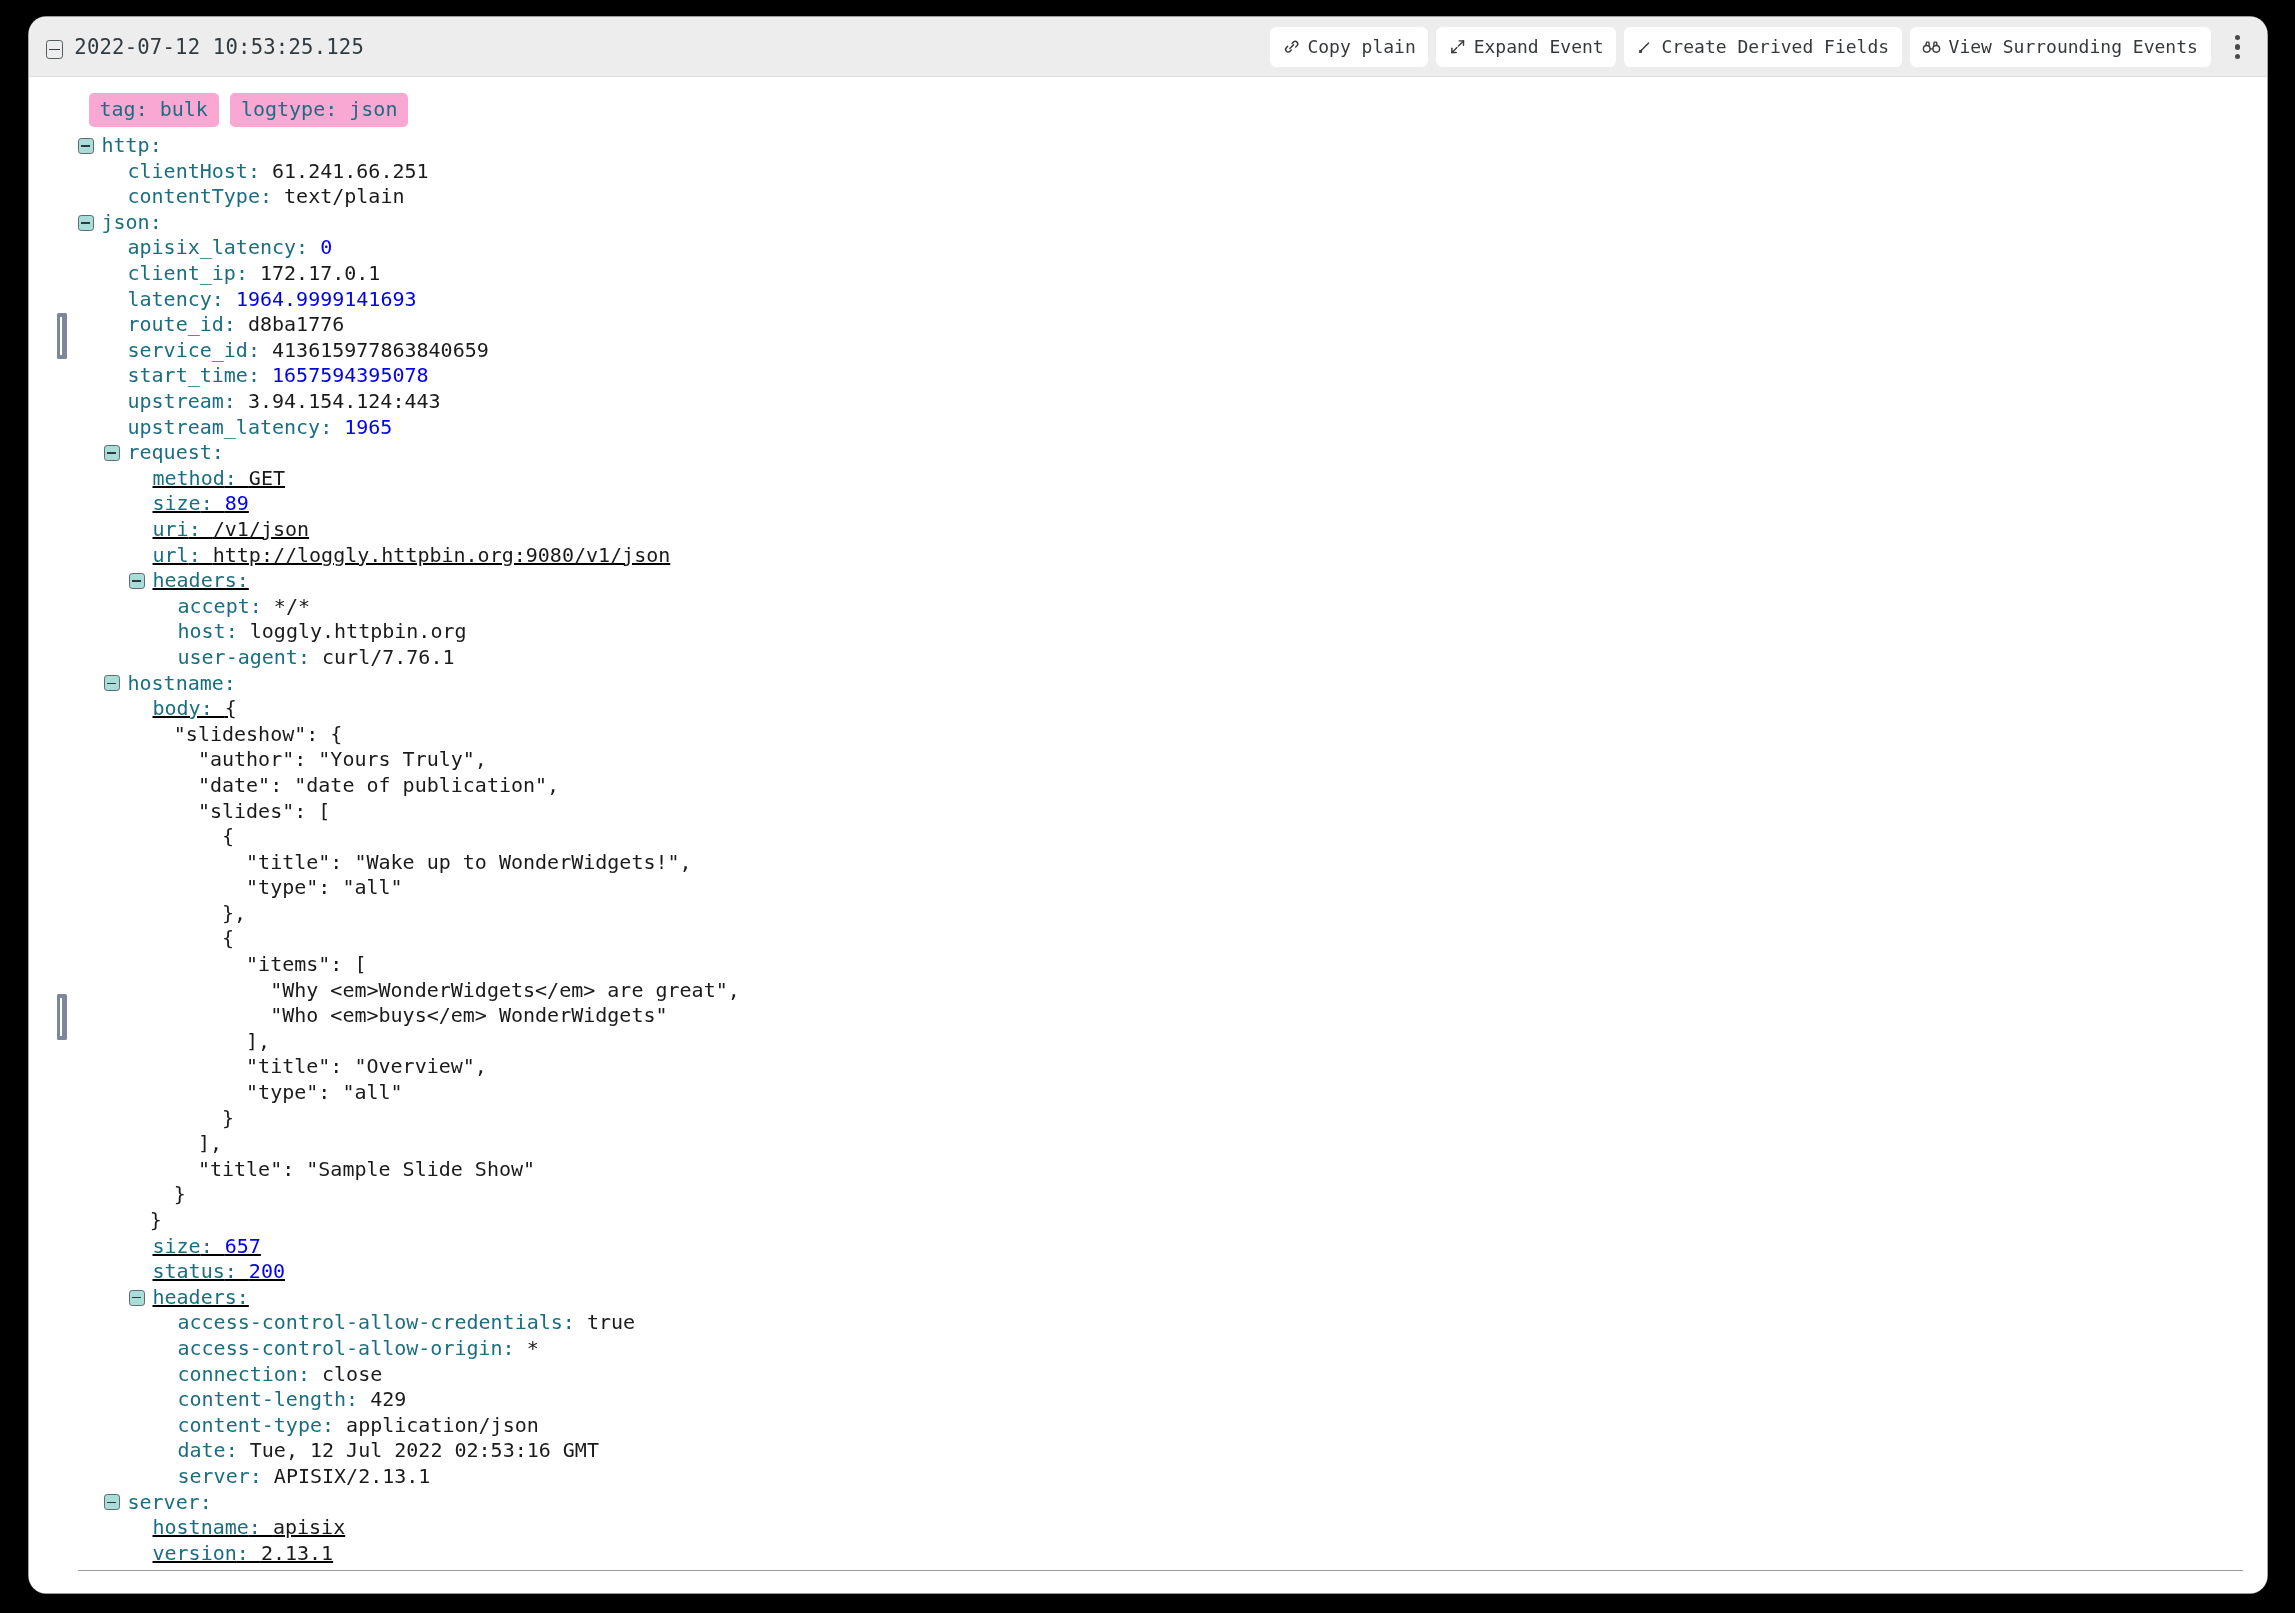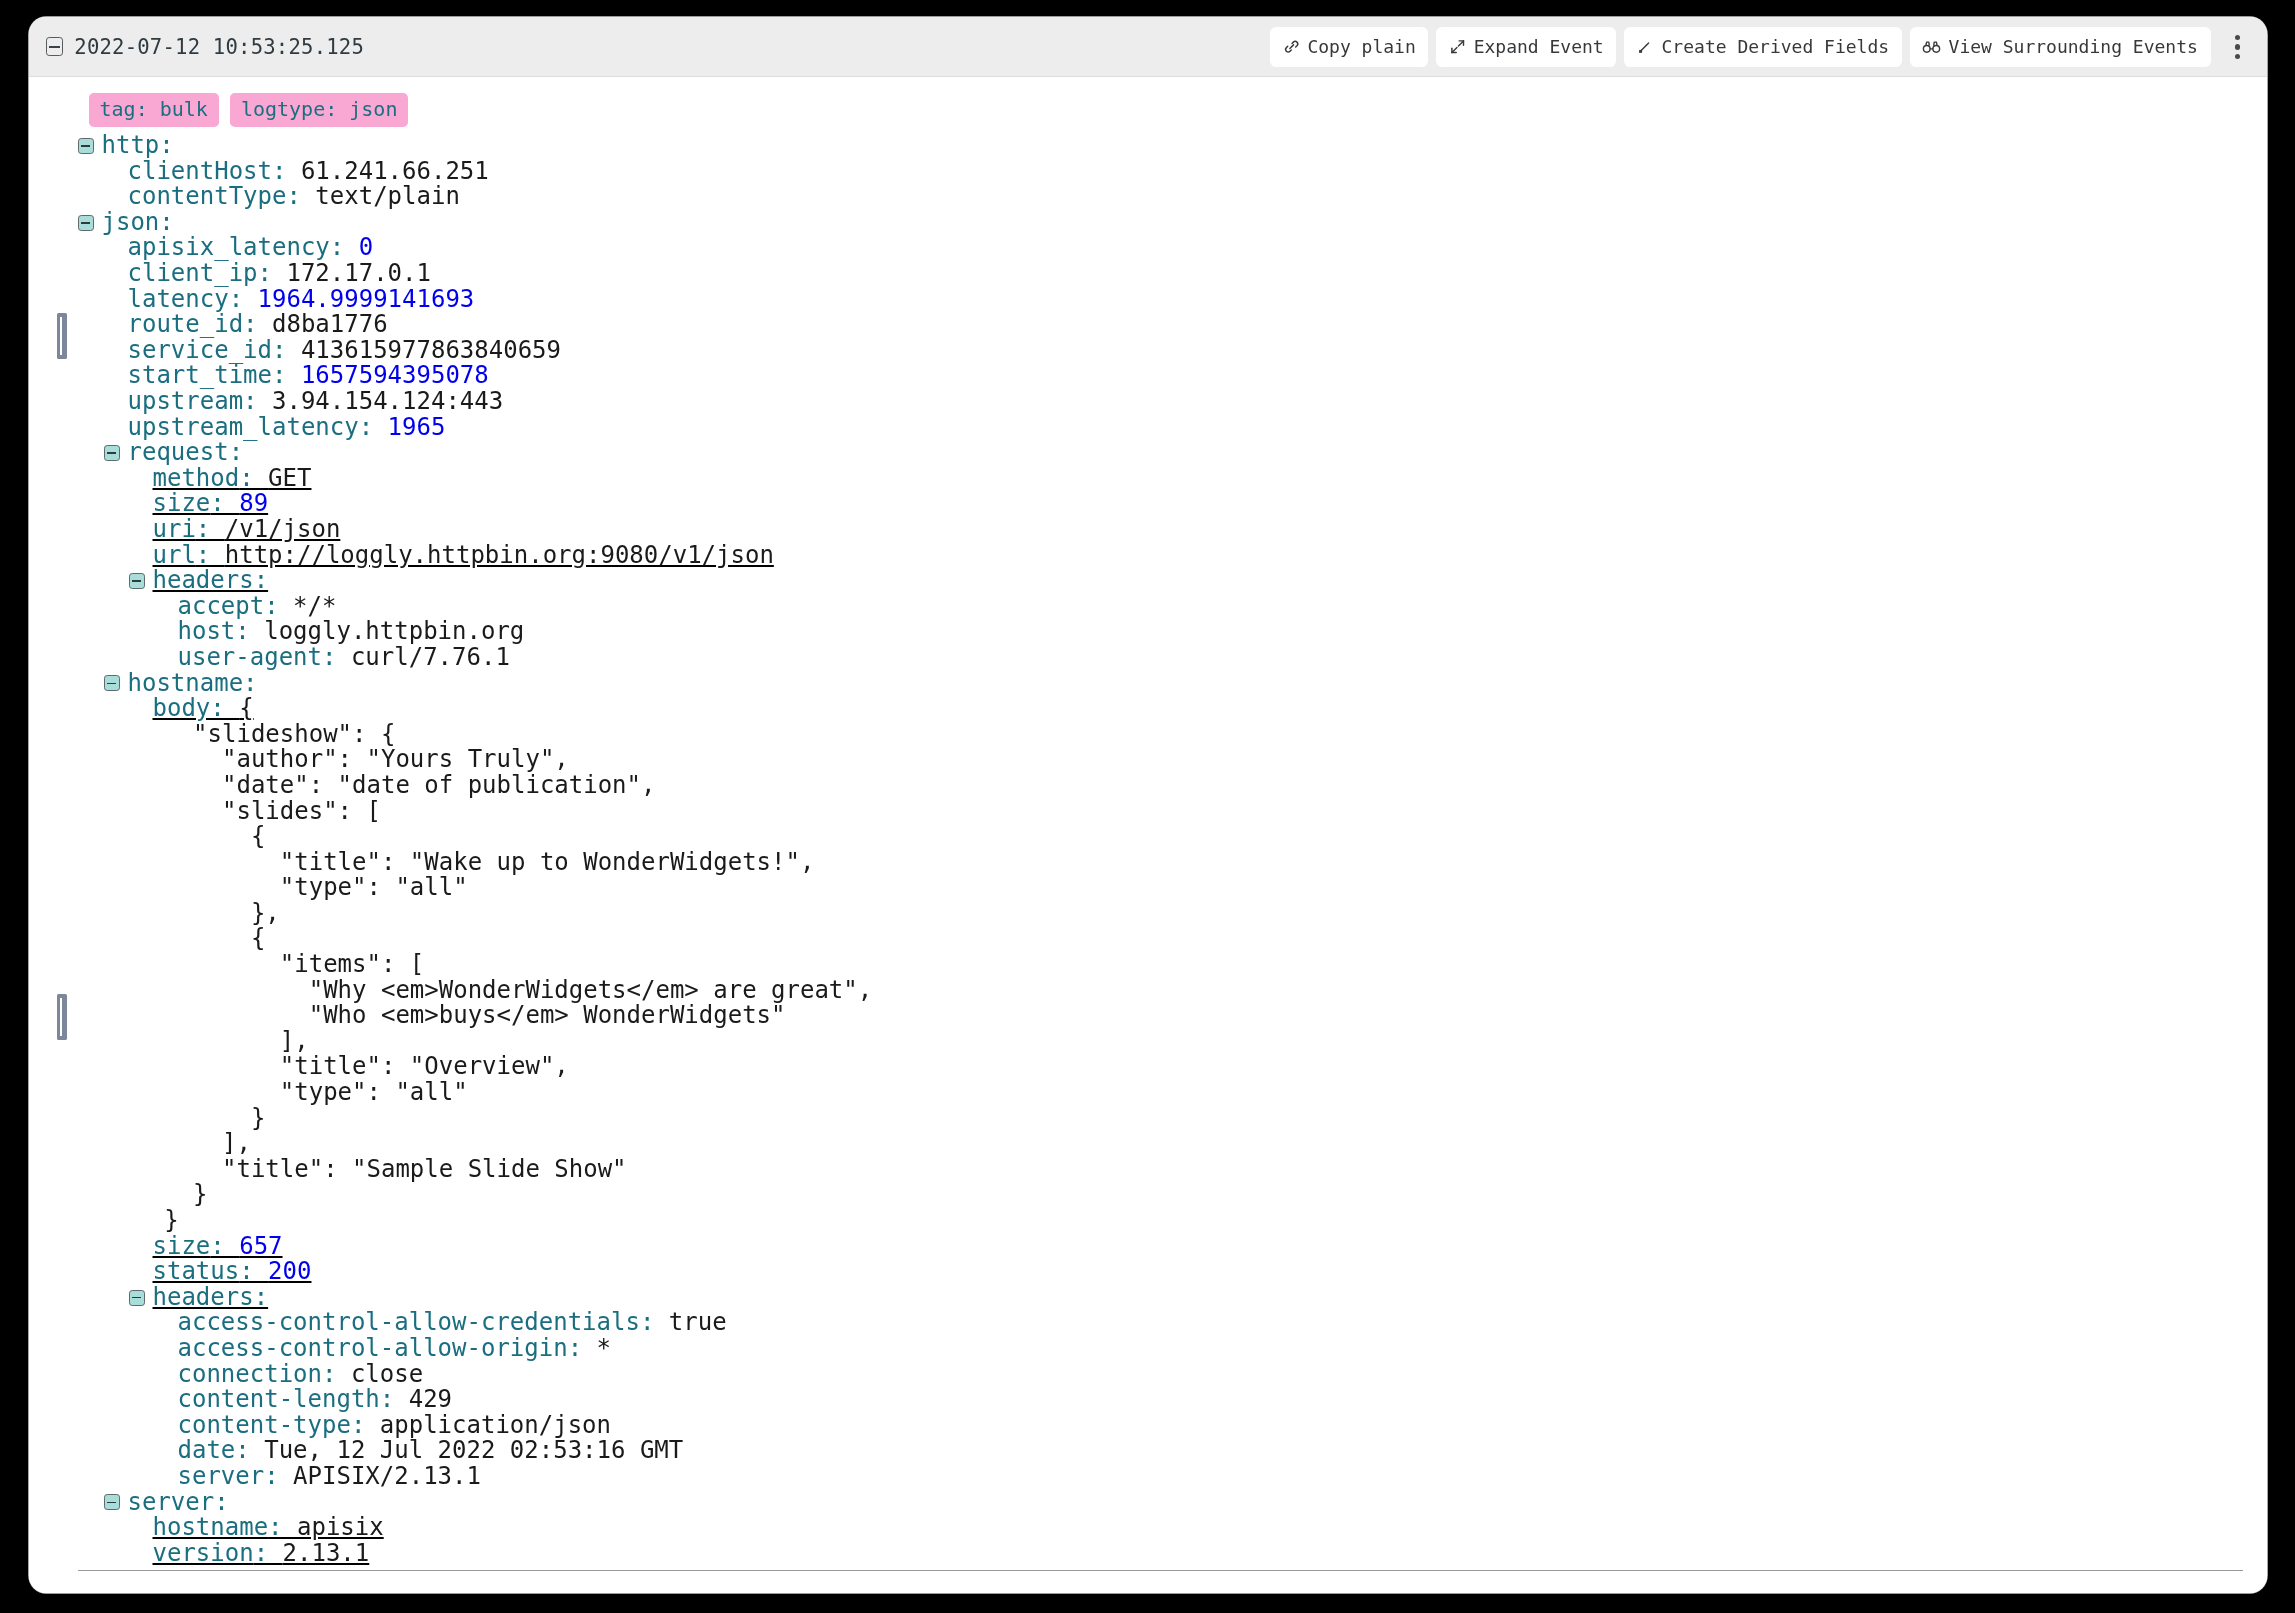--- a/index.html
+++ b/index.html
@@ -25,21 +25,21 @@
   #event-header {
     height: 60px;
     background: #ededed;
     border-bottom: 0.8px solid #dcdcdc;
     display: flex;
     align-items: center;
     padding: 0 8px 0 17.4px;
     position: relative;
   }
   #ts-group {
-    display: flex; align-items: center; gap: 11px;
+    display: flex; align-items: flex-end; gap: 11px;
     flex: 0 0 auto;
   }
   .collapse-sq {
     width: 17.4px; height: 19px;
     border: 1.3px solid #555c60;
     border-radius: 3.2px;
     background: #ededed;
     position: relative;
     display: inline-block;
     flex: 0 0 auto;
@@ -109,21 +109,21 @@
     font-size: 20px;
     color: #1a6e80;
     font-family: "DejaVu Sans Mono", "Liberation Mono", monospace;
     white-space: nowrap;
     cursor: pointer;
   }
   .tag-chip .tv { color: #1a6e80; }
 
   #field-tree {
     padding: 1.6px 0 0 0;
-    font-size: 24px;
+    font-size: 20px;
     line-height: 25.6px;
   }
   .frow {
     display: flex;
     align-items: baseline;
     white-space: pre;
     height: 25.6px;
     font-family: "DejaVu Sans Mono", "Liberation Mono", monospace;
   }
   .toggle-ic {

